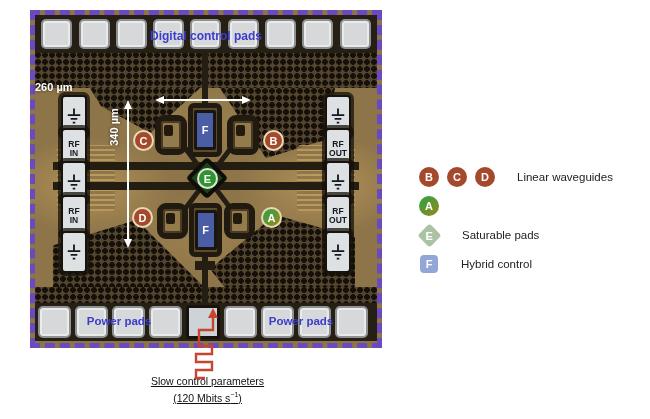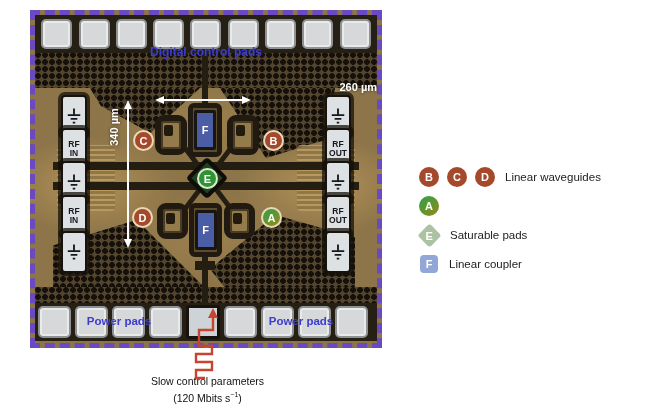--- a/index.html
+++ b/index.html
@@ -66,25 +66,25 @@
   
   .legend{position:absolute;left:419px;top:167px;}
   .lrow{display:flex;align-items:center;margin-bottom:9px;height:20px;}
   .badge{width:20px;height:20px;border-radius:50%;display:flex;align-items:center;justify-content:center;
          color:#fff;font-weight:bold;font-size:11px;margin-right:8px;flex:0 0 auto;}
   .badge.red{background:#a4492c;}
   .badge.grn{background:linear-gradient(140deg,#3f9e3c 20%,#8b8b1f 88%);}
   .badge.dia{width:17px;height:17px;border-radius:3px;background:#abc3a2;transform:rotate(45deg);margin:1px 10px 1px 2px;}
   .badge.dia span{transform:rotate(-45deg);}
   .badge.sq{width:18px;height:18px;border-radius:4px;background:#92a6d8;margin-left:1px;margin-right:9px;}
-  .ltext{font-size:11.5px;color:#222;margin-left:2px;white-space:nowrap;}
+  .ltext{font-size:11.5px;color:#222;margin-left:14px;white-space:nowrap;}
 
   
   .caption{position:absolute;left:115px;top:375px;width:185px;text-align:center;
-           font-size:10.5px;color:#111;line-height:13px;z-index:8;}
+           font-size:10.5px;color:#111;line-height:13px;z-index:8;text-decoration:underline;}
   .caption sup{font-size:7px;}
   .overlay-svg{position:absolute;z-index:9;pointer-events:none;}
 </style>
 </head>
 <body>
 
 <div class="fig">
 
   <div class="chip">
 
@@ -110,21 +110,21 @@
       <div class="pad"></div>
       <div class="pad"></div>
       <div class="pad"></div>
       <div class="pad"></div>
       <div class="pad"></div>
       <div class="pad"></div>
       <div class="pad"></div>
       <div class="pad"></div>
       <div class="pad"></div>
     </div>
-    <div class="blue-label" style="left:0;right:0;top:14px;font-size:12px;margin-top:16px;">Digital control pads</div>
+    <div class="blue-label" style="left:0;right:0;top:14px;font-size:12px;">Digital control pads</div>
 
     <div class="padstrip bottom">
       <div class="pad b"></div>
       <div class="pad b"></div>
       <div class="pad b"></div>
       <div class="pad b"></div>
       <div class="pad center"></div>
       <div class="pad b"></div>
       <div class="pad b"></div>
       <div class="pad b"></div>
@@ -202,21 +202,21 @@
     </div>
 
     <div class="ediamond" style="left:157px;top:148px;"></div>
 
     <div class="marker m-red" style="left:98px;top:115px;">C</div>
     <div class="marker m-red" style="left:228px;top:115px;">B</div>
     <div class="marker m-red" style="left:97px;top:192px;">D</div>
     <div class="marker m-grn" style="left:226px;top:192px;">A</div>
     <div class="marker m-e" style="left:162px;top:153px;">E</div>
 
-    <div class="dim" style="left:0;right:0;top:66px;text-align:right;">260 µm</div>
+    <div class="dim" style="left:0;right:0;top:66px;text-align:left;">260 µm</div>
     <svg class="arrow" style="left:120px;top:80px;" width="96" height="10">
       <line x1="7" y1="5" x2="89" y2="5" stroke="#fff" stroke-width="2"></line>
       <polygon points="0,5 9,1 9,9" fill="#fff"></polygon>
       <polygon points="96,5 87,1 87,9" fill="#fff"></polygon>
     </svg>
     <div class="dim" style="left:44px;top:106px;width:70px;text-align:center;transform:rotate(-90deg);">340 µm</div>
     <svg class="arrow" style="left:88px;top:85px;" width="10" height="148">
       <line x1="5" y1="7" x2="5" y2="141" stroke="#fff" stroke-width="2"></line>
       <polygon points="5,0 1,9 9,9" fill="#fff"></polygon>
       <polygon points="5,148 1,139 9,139" fill="#fff"></polygon>
@@ -244,17 +244,17 @@
       <span class="badge grn">A</span>
     </div>
     <div class="lrow">
       <span class="badge dia">
           <span>E</span>
         </span>
       <span class="ltext">Saturable pads</span>
     </div>
     <div class="lrow">
       <span class="badge sq">F</span>
-      <span class="ltext">Linear coupler</span>
+      <span class="ltext">Hybrid control</span>
     </div>
   </div>
 
 </div>
 
 </body></html>

